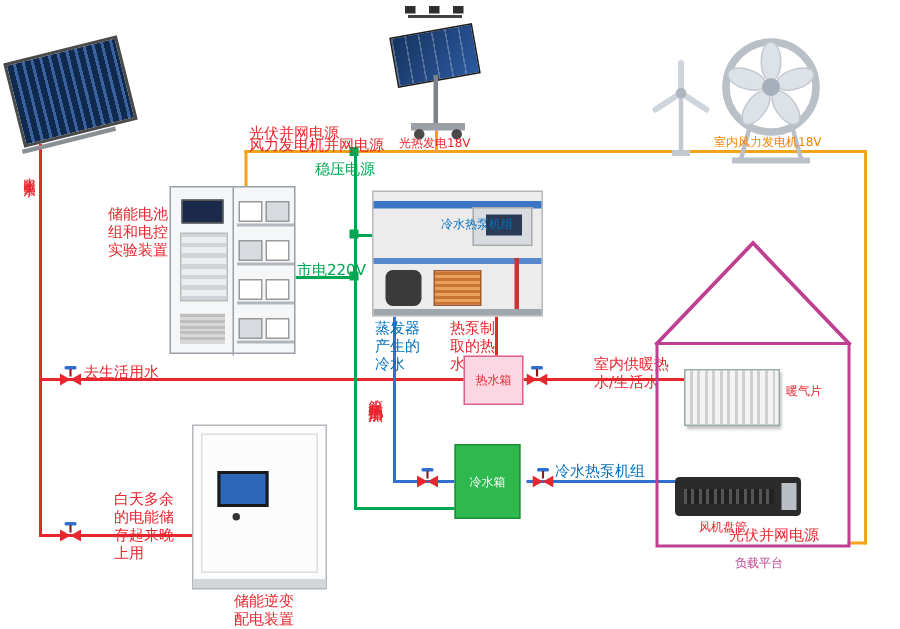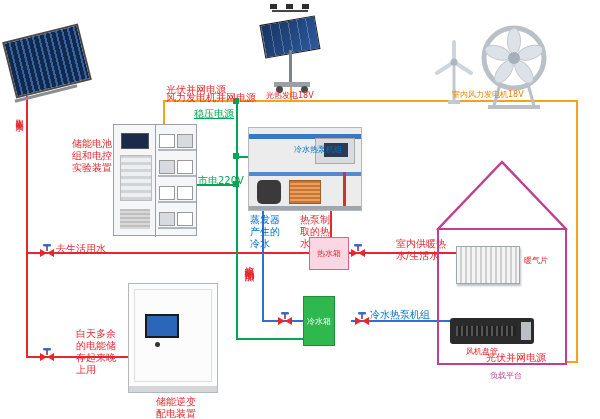--- a/index.html
+++ b/index.html
@@ -4,21 +4,21 @@
 <style>
   html,body{margin:0;padding:0;background:#fff;}
   .stage{position:relative;width:600px;height:419px;background:#ffffff;overflow:hidden;
          font-family:"DejaVu Sans","Liberation Sans",sans-serif;}
   .abs{position:absolute;}
   .lbl{position:absolute;font-size:8px;line-height:1.2;white-space:normal;}
   .lbl.s7{font-size:10px;}
   .red{color:#e8262d;}
   .green{color:#00a651;}
   .blue{color:#0070c0;}
-  .orange{color:#f08300;}
+  .orange{color:#f08300;margin-left:24px;}
   .magenta{color:#bf3f92;}
   .vert{writing-mode:vertical-rl;letter-spacing:1px;}
   .pipe{position:absolute;}
   .p-red{background:#e8262d;}
   .p-blue{background:#2f6fd0;}
   .p-green{background:#00a651;}
   .p-orange{background:#f5a21b;}
   .node{position:absolute;width:6px;height:6px;background:#00a651;}
   .valve{position:absolute;width:14px;height:13px;}
   
@@ -69,21 +69,21 @@
   .house-walls{position:absolute;left:437px;top:228px;width:130px;height:137px;border:2.5px solid #bf3f92;box-sizing:border-box;}
   .radiator{position:absolute;left:456px;top:246px;width:64px;height:38px;border:1px solid #9aa;box-sizing:border-box;
      background:repeating-linear-gradient(90deg,#f4f4f4 0 3px,#cfcfcf 3px 5px);box-shadow:1px 2px 2px rgba(0,0,0,.25);}
   .fan-coil{position:absolute;left:450px;top:318px;width:84px;height:26px;background:#2b2b2b;border-radius:3px;}
   .fan-coil-grille{position:absolute;left:6px;top:8px;width:60px;height:10px;
      background:repeating-linear-gradient(90deg,#555 0 2px,#222 2px 5px);}
   .fan-coil-cap{position:absolute;right:3px;top:4px;width:10px;height:18px;background:#b9bfc5;}
   
   .hot-tank{position:absolute;left:309px;top:237px;width:40px;height:33px;background:#fbd7e3;border:1.5px solid #e0608a;
      display:flex;align-items:center;justify-content:center;font-size:8px;color:#e8262d;box-sizing:border-box;}
-  .cold-tank{position:absolute;left:303px;top:296px;width:32px;height:50px;background:#2eb84d;border:1.5px solid #1d8f38;
+  .cold-tank{position:absolute;left:303px;top:296px;width:44px;height:50px;background:#2eb84d;border:1.5px solid #1d8f38;
      display:flex;align-items:center;justify-content:center;font-size:8px;color:#ffffff;box-sizing:border-box;}
 </style>
 </head>
 <body>
 
 <div class="stage">
 
   <div class="pipe p-red" style="left:26px;top:96px;width:2px;height:262px;"></div>
   <div class="pipe p-red" style="left:26px;top:252px;width:284px;height:2px;"></div>
   <div class="pipe p-red" style="left:26px;top:356px;width:102px;height:2px;"></div>
@@ -214,21 +214,21 @@
     </g>
     <circle cx="34" cy="36" r="6" fill="#a7b0ba"></circle>
     <line x1="20" y1="62" x2="14" y2="84" stroke="#b9c0c8" stroke-width="3"></line>
     <line x1="48" y1="62" x2="54" y2="84" stroke="#b9c0c8" stroke-width="3"></line>
     <rect x="8" y="83" width="52" height="4" fill="#b9c0c8"></rect>
   </svg>
   <div class="lbl orange" style="left:452px;top:90px;">室内风力发电机18V</div>
 
   <div class="lbl red s7" style="left:166px;top:84px;">光伏并网电源</div>
   <div class="lbl red s7" style="left:166px;top:92px;">风力发电机并网电源</div>
-  <div class="lbl green s7" style="left:194px;top:108px;text-decoration:underline;">稳压电源</div>
+  <div class="lbl green s7" style="left:210px;top:108px;">稳压电源</div>
   <div class="lbl green s7" style="left:198px;top:175px;">市电220V</div>
 
   <div class="hp-unit">
     <div class="hp-bar1"></div>
     <div class="hp-bar2"></div>
     <div class="hp-panel">
       <div class="hp-screen"></div>
     </div>
     <div class="hp-comp"></div>
     <div class="hp-coil"></div>

